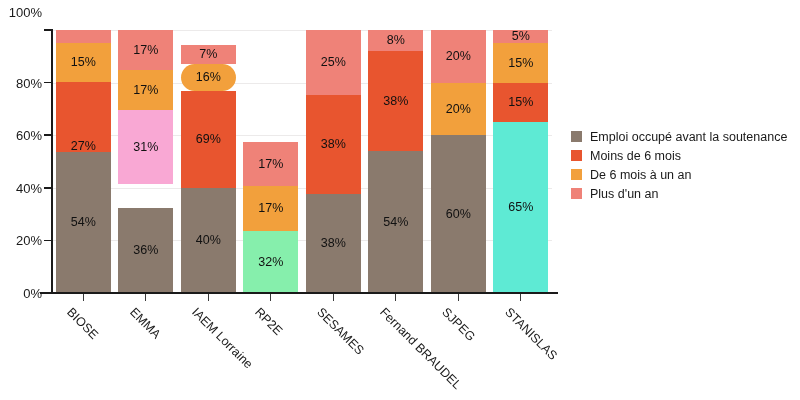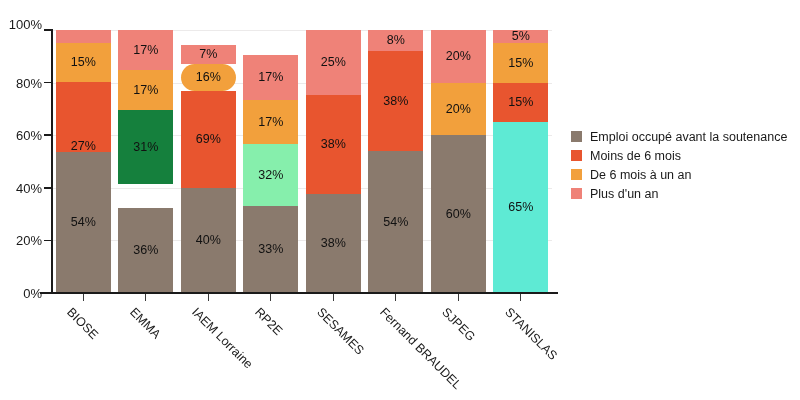--- a/index.html
+++ b/index.html
@@ -160,21 +160,21 @@
           </div>
           <div class="seg" style="height: 39.45px; background: rgb(242, 160, 60);">
             <span class="seg-label">15%</span>
           </div>
           <div class="seg" style="height: 13.15px; background: rgb(239, 130, 120);"></div>
         </div>
         <div class="bar-col" style="left: 66.25px; width: 55px; height: 263px;">
           <div class="seg" style="height: 94.68px; background: rgb(138, 122, 109); margin-top: 24px;">
             <span class="seg-label">36%</span>
           </div>
-          <div class="seg" style="height: 81.53px; background: #15803d;">
+          <div class="seg" style="height: 81.53px; background: #f9a8d4;">
             <span class="seg-label">31%</span>
           </div>
           <div class="seg" style="height: 44.71px; background: rgb(242, 160, 60);">
             <span class="seg-label">17%</span>
           </div>
           <div class="seg" style="height: 44.71px; background: rgb(239, 130, 120);">
             <span class="seg-label">17%</span>
           </div>
         </div>
         <div class="bar-col" style="left: 128.75px; width: 55px; height: 263px;">
@@ -185,23 +185,20 @@
             <span class="seg-label">69%</span>
           </div>
           <div class="seg" style="height: 27px; background: rgb(242, 160, 60); border-radius: 16px;">
             <span class="seg-label">16%</span>
           </div>
           <div class="seg" style="height: 18.41px; background: rgb(239, 130, 120);">
             <span class="seg-label">7%</span>
           </div>
         </div>
         <div class="bar-col" style="left: 191.25px; width: 55px; height: 263px;">
-          <div class="seg" style="height: 86.79px; background: rgb(138, 122, 109);">
-            <span class="seg-label">33%</span>
-          </div>
           <div class="seg" style="height: 62px; background: #86efac;">
             <span class="seg-label">32%</span>
           </div>
           <div class="seg" style="height: 44.71px; background: rgb(242, 160, 60);">
             <span class="seg-label">17%</span>
           </div>
           <div class="seg" style="height: 44.71px; background: rgb(239, 130, 120);">
             <span class="seg-label">17%</span>
           </div>
         </div>
@@ -263,21 +260,21 @@
       <div class="ytick-label" style="top: 293px;">0%</div>
       <div class="ytick-mark" style="top: 239.6px;"></div>
       <div class="ytick-label" style="top: 240.4px;">20%</div>
       <div class="ytick-mark" style="top: 187px;"></div>
       <div class="ytick-label" style="top: 187.8px;">40%</div>
       <div class="ytick-mark" style="top: 134.4px;"></div>
       <div class="ytick-label" style="top: 135.2px;">60%</div>
       <div class="ytick-mark" style="top: 81.8px;"></div>
       <div class="ytick-label" style="top: 82.6px;">80%</div>
       <div class="ytick-mark" style="top: 29.2px;"></div>
-      <div class="ytick-label" style="top: 24px;">100%</div>
+      <div class="ytick-label" style="top: 12px;">100%</div>
     </div>
   <div id="xtick-layer">
       <div class="xtick-mark" style="left: 82.55px;"></div>
       <div class="xtick-mark" style="left: 145.05px;"></div>
       <div class="xtick-mark" style="left: 207.55px;"></div>
       <div class="xtick-mark" style="left: 270.05px;"></div>
       <div class="xtick-mark" style="left: 332.55px;"></div>
       <div class="xtick-mark" style="left: 395.05px;"></div>
       <div class="xtick-mark" style="left: 457.55px;"></div>
       <div class="xtick-mark" style="left: 520.05px;"></div>

